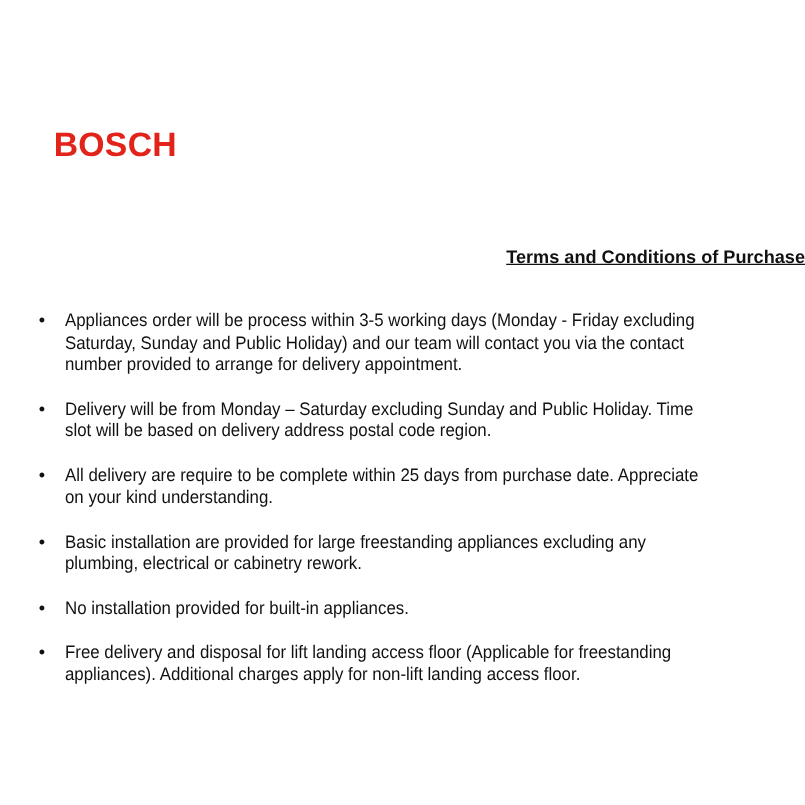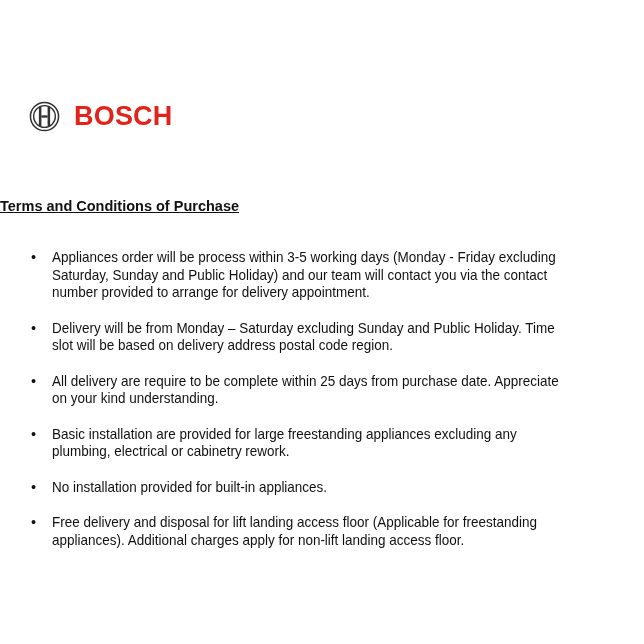--- a/index.html
+++ b/index.html
@@ -15,41 +15,42 @@
       font-family: "Liberation Sans", sans-serif;
       color: #111111;
     }
     .logo {
       position: absolute;
       left: 29px;
       top: 100px;
       display: flex;
       align-items: center;
       height: 32px;
+      flex-direction: column;
     }
     .logo-mark {
       width: 31px;
       height: 31px;
       display: block;
     }
     .logo-word {
       margin-left: 14px;
       font-family: "Liberation Sans", sans-serif;
       font-weight: bold;
       font-size: 27px;
       letter-spacing: 0.2px;
       line-height: 32px;
       color: #e2231a;
     }
     .title {
       position: absolute;
       left: 0;
       width: 644px;
       top: 197px;
-      text-align: left;
+      text-align: right;
       font-size: 14.5px;
       font-weight: bold;
       text-decoration: underline;
       color: #111111;
       line-height: 18px;
     }
     .terms {
       position: absolute;
       left: 0;
       top: 249px;

